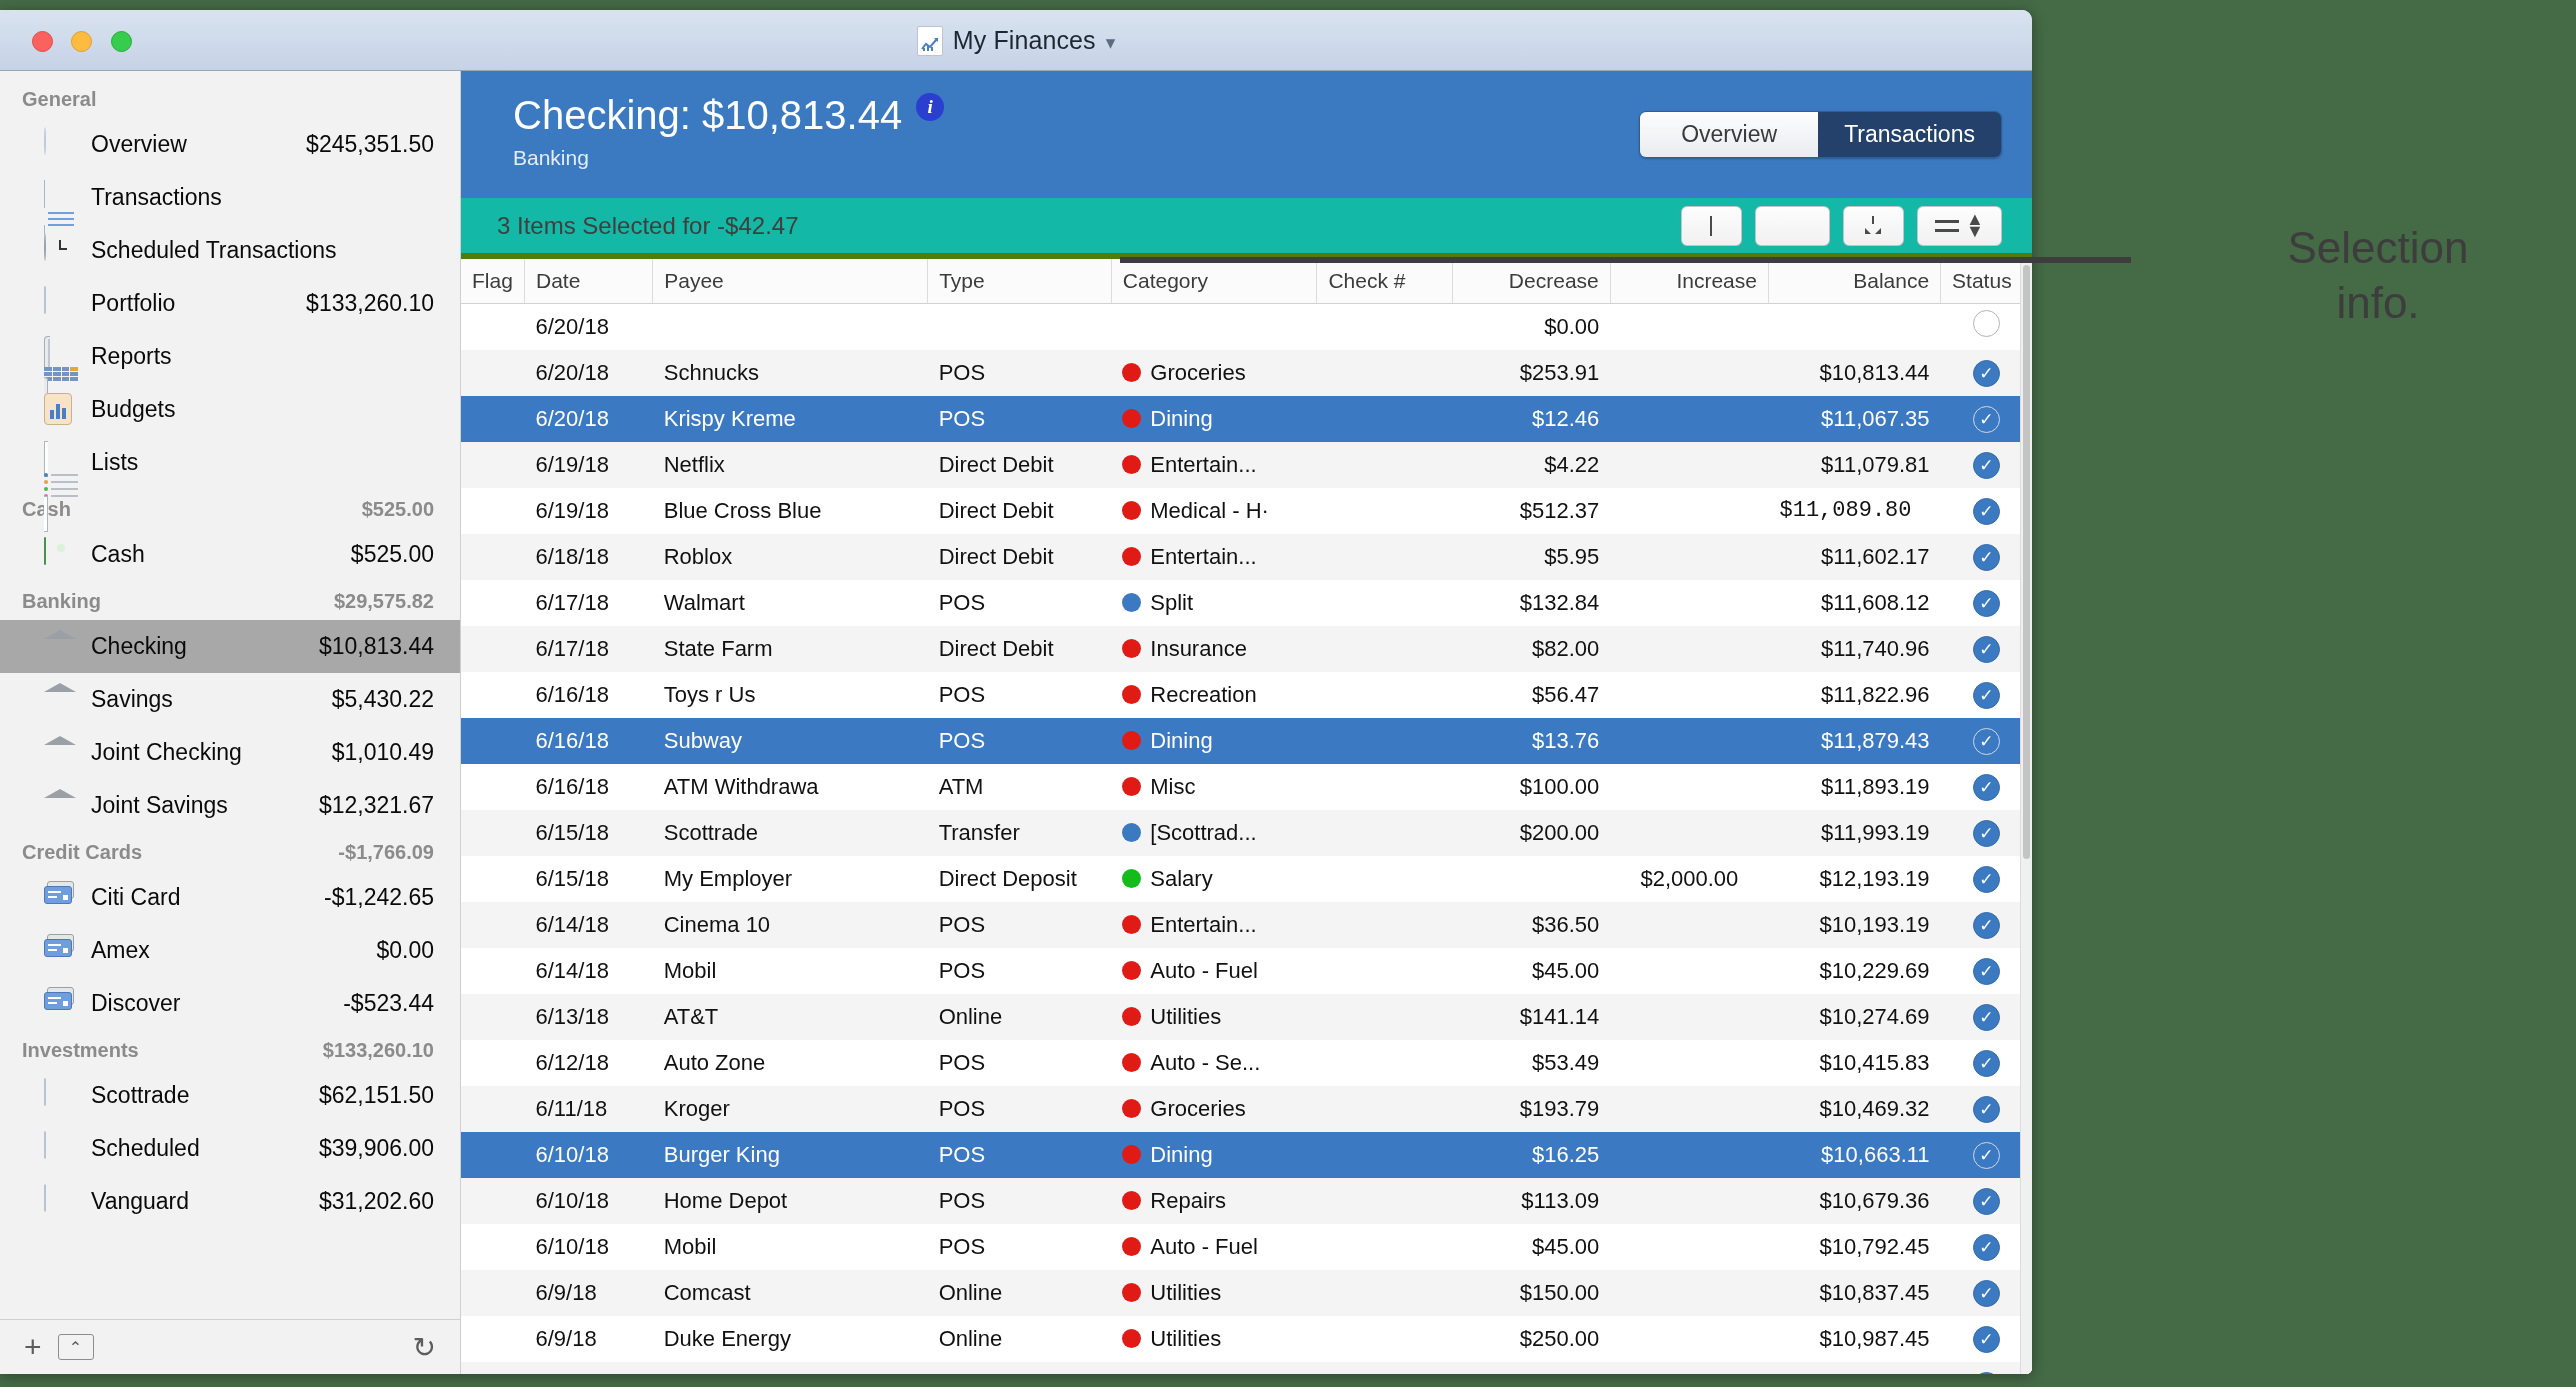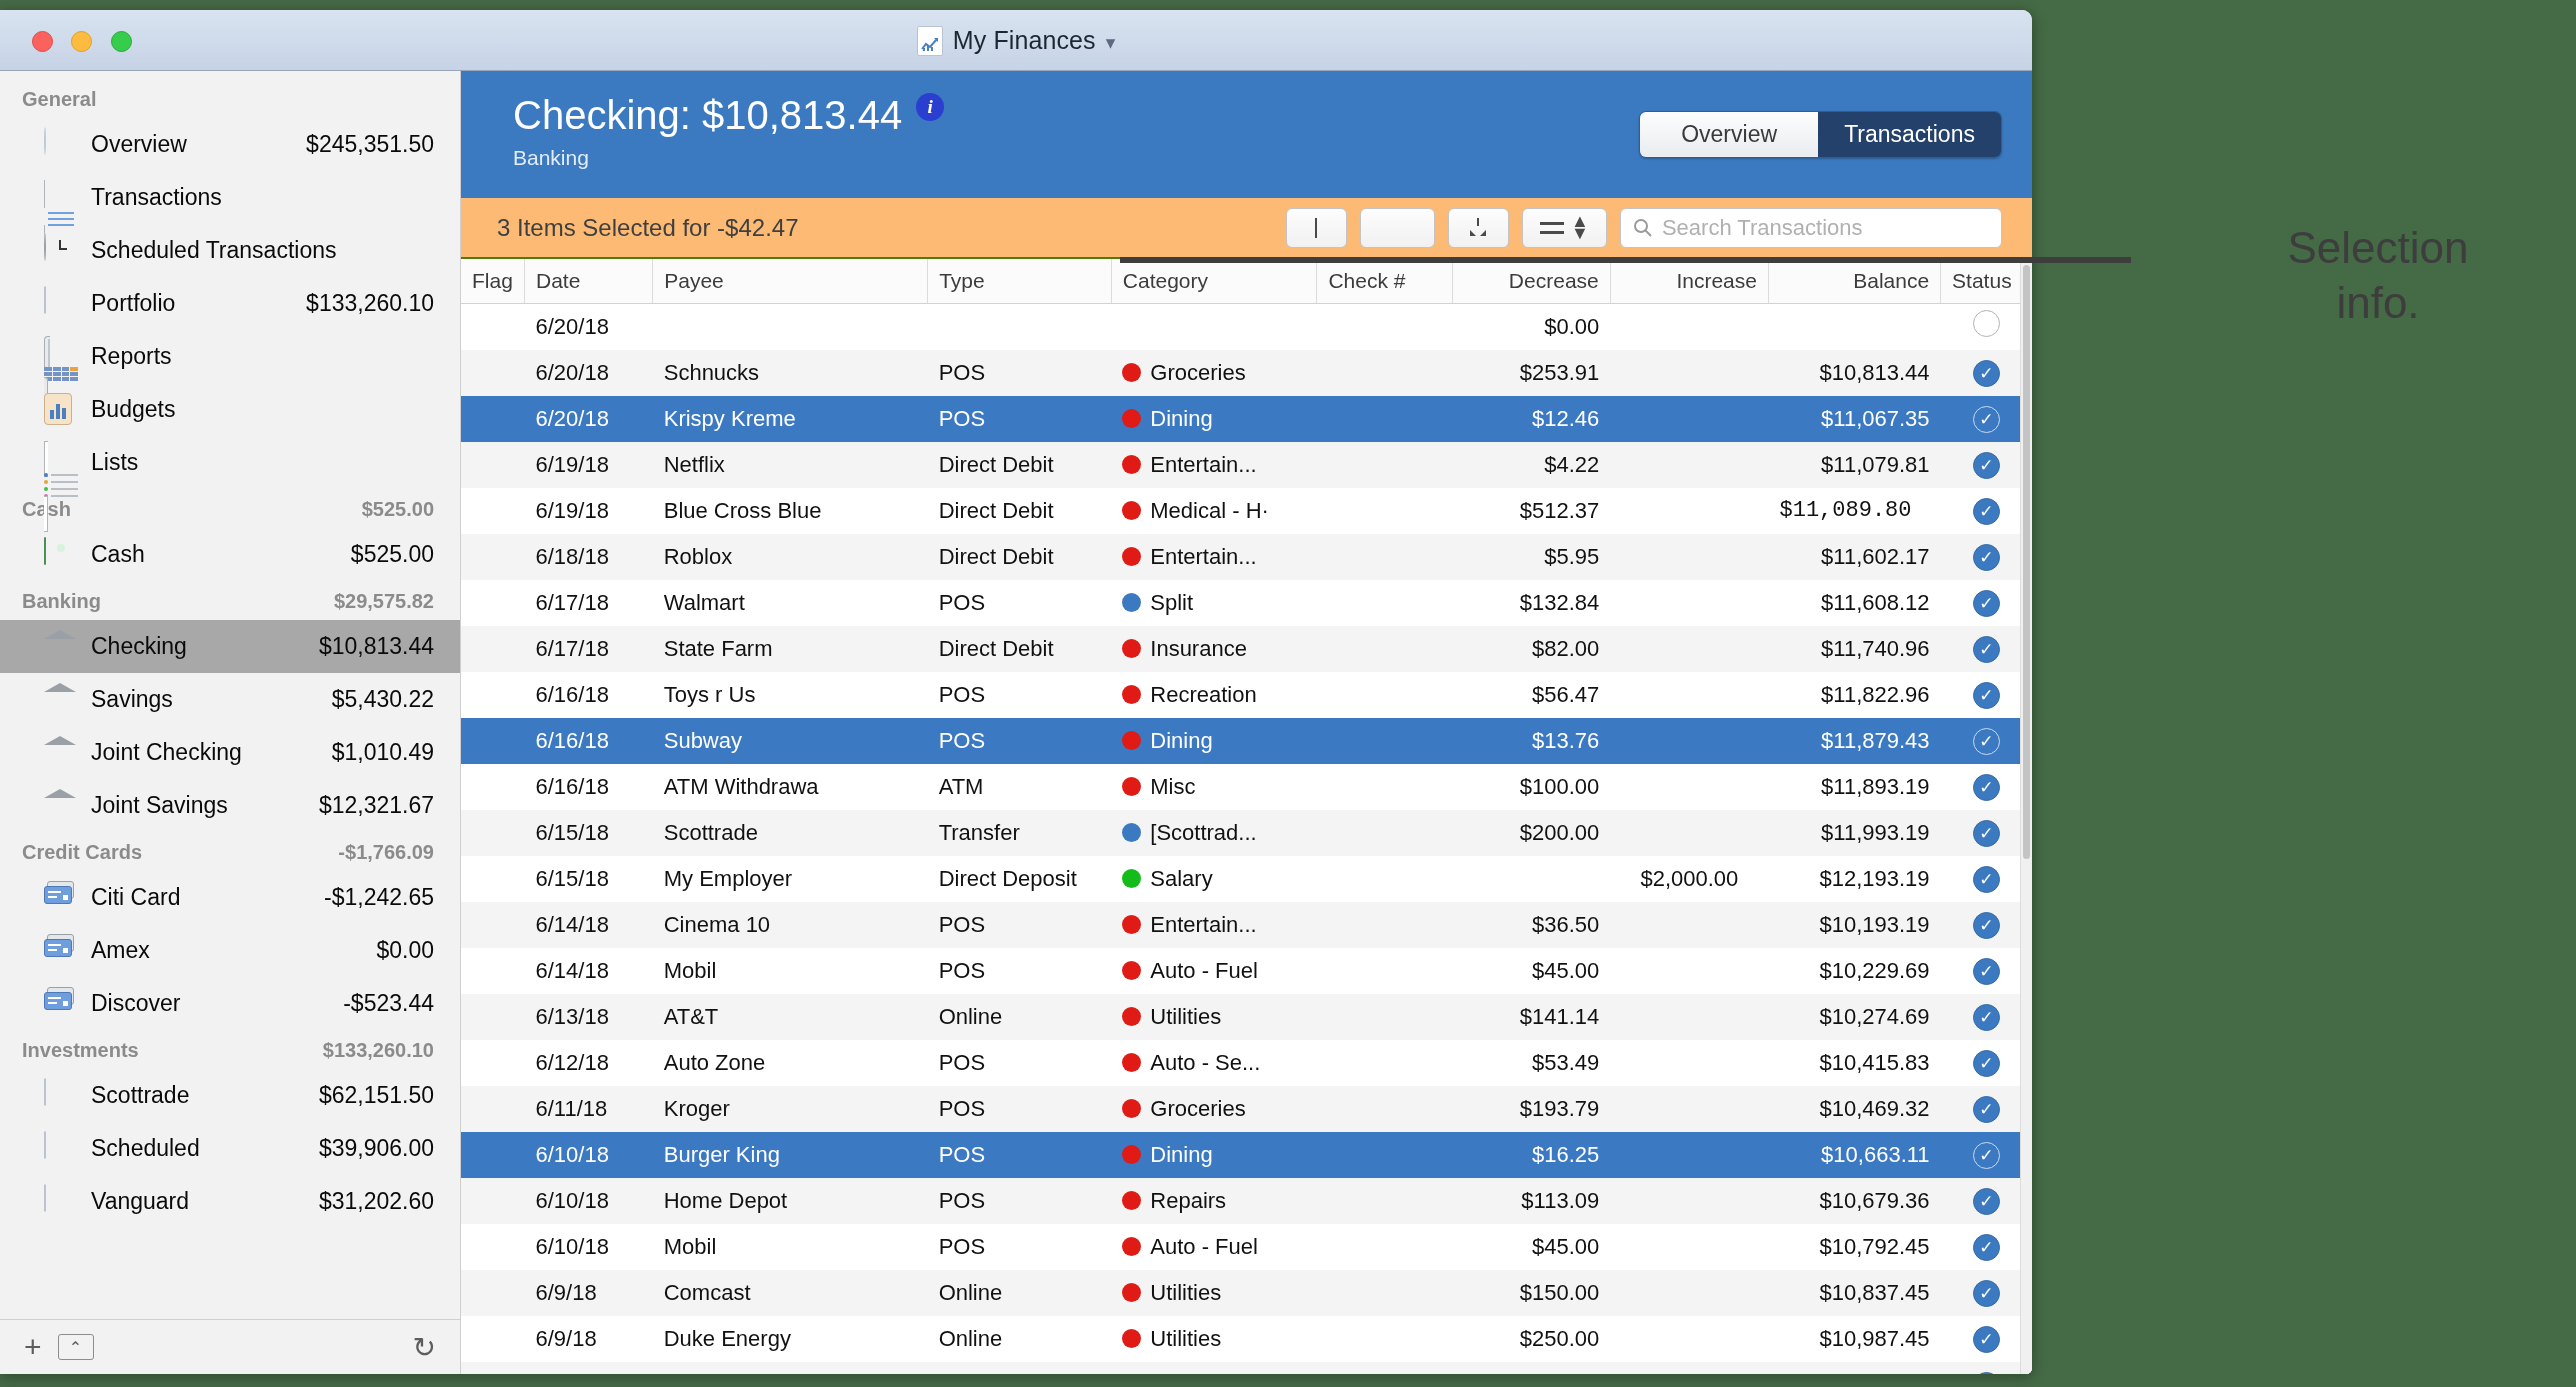--- a/index.html
+++ b/index.html
@@ -155,22 +155,22 @@
     border: 1px solid #2c5f99;
     box-shadow: 0 1px 2px rgba(0,0,0,.25);
   }
   .seg {
     font-size: 23px; padding: 9px 26px; min-width: 178px; text-align: center;
   }
   .seg.off { background: linear-gradient(#fdfdfd,#e9ecf0); color: #3a3a3a; }
   .seg.on  { background: #24416b; color: #fff; }
 
   #toolbar {
-    flex: 0 0 61px; background: #fdba74;
-    border-bottom: 2px solid #4d7c0f;
+    flex: 0 0 61px; background: #14b8a6;
+    border-bottom: 6px solid #4d7c0f;
     display: flex; align-items: center; padding: 0 30px 0 36px; position: relative;
   }
   #selection-info { font-size: 24px; color: #3f3f3f; white-space: nowrap; }
   #tb-right { margin-left: auto; display: flex; align-items: center; gap: 13px; }
   .tb-btn {
     width: 61px; height: 40px; border-radius: 6px;
     background: linear-gradient(#fdfdfd,#f1f1f1); border: 1px solid #c4c4c4;
     display: flex; align-items: center; justify-content: center;
   }
   .tb-btn.wide { width: 75px; }
@@ -485,27 +485,20 @@
           <span class="tb-btn sorter">
             <span class="sorter-lines">
                 <i></i>
                 <i></i>
               </span>
             <span class="sorter-arrows">
               <span>▲</span>
                 <span>▼</span>
             </span>
           </span>
-          <span id="search-box">
-            <svg width="20" height="20" viewBox="0 0 20 20">
-              <circle cx="8" cy="8" r="6" fill="none" stroke="#9a9a9a" stroke-width="2"></circle>
-              <line x1="12.5" y1="12.5" x2="18" y2="18" stroke="#9a9a9a" stroke-width="2"></line>
-            </svg>
-            <span id="search-placeholder">Search Transactions</span>
-          </span>
         </div>
       </div>
 
       <div id="table-wrap">
         <table>
           <colgroup>
             <col style="width:55px">
               <col style="width:111px">
               <col style="width:238px">
             <col style="width:159px">

